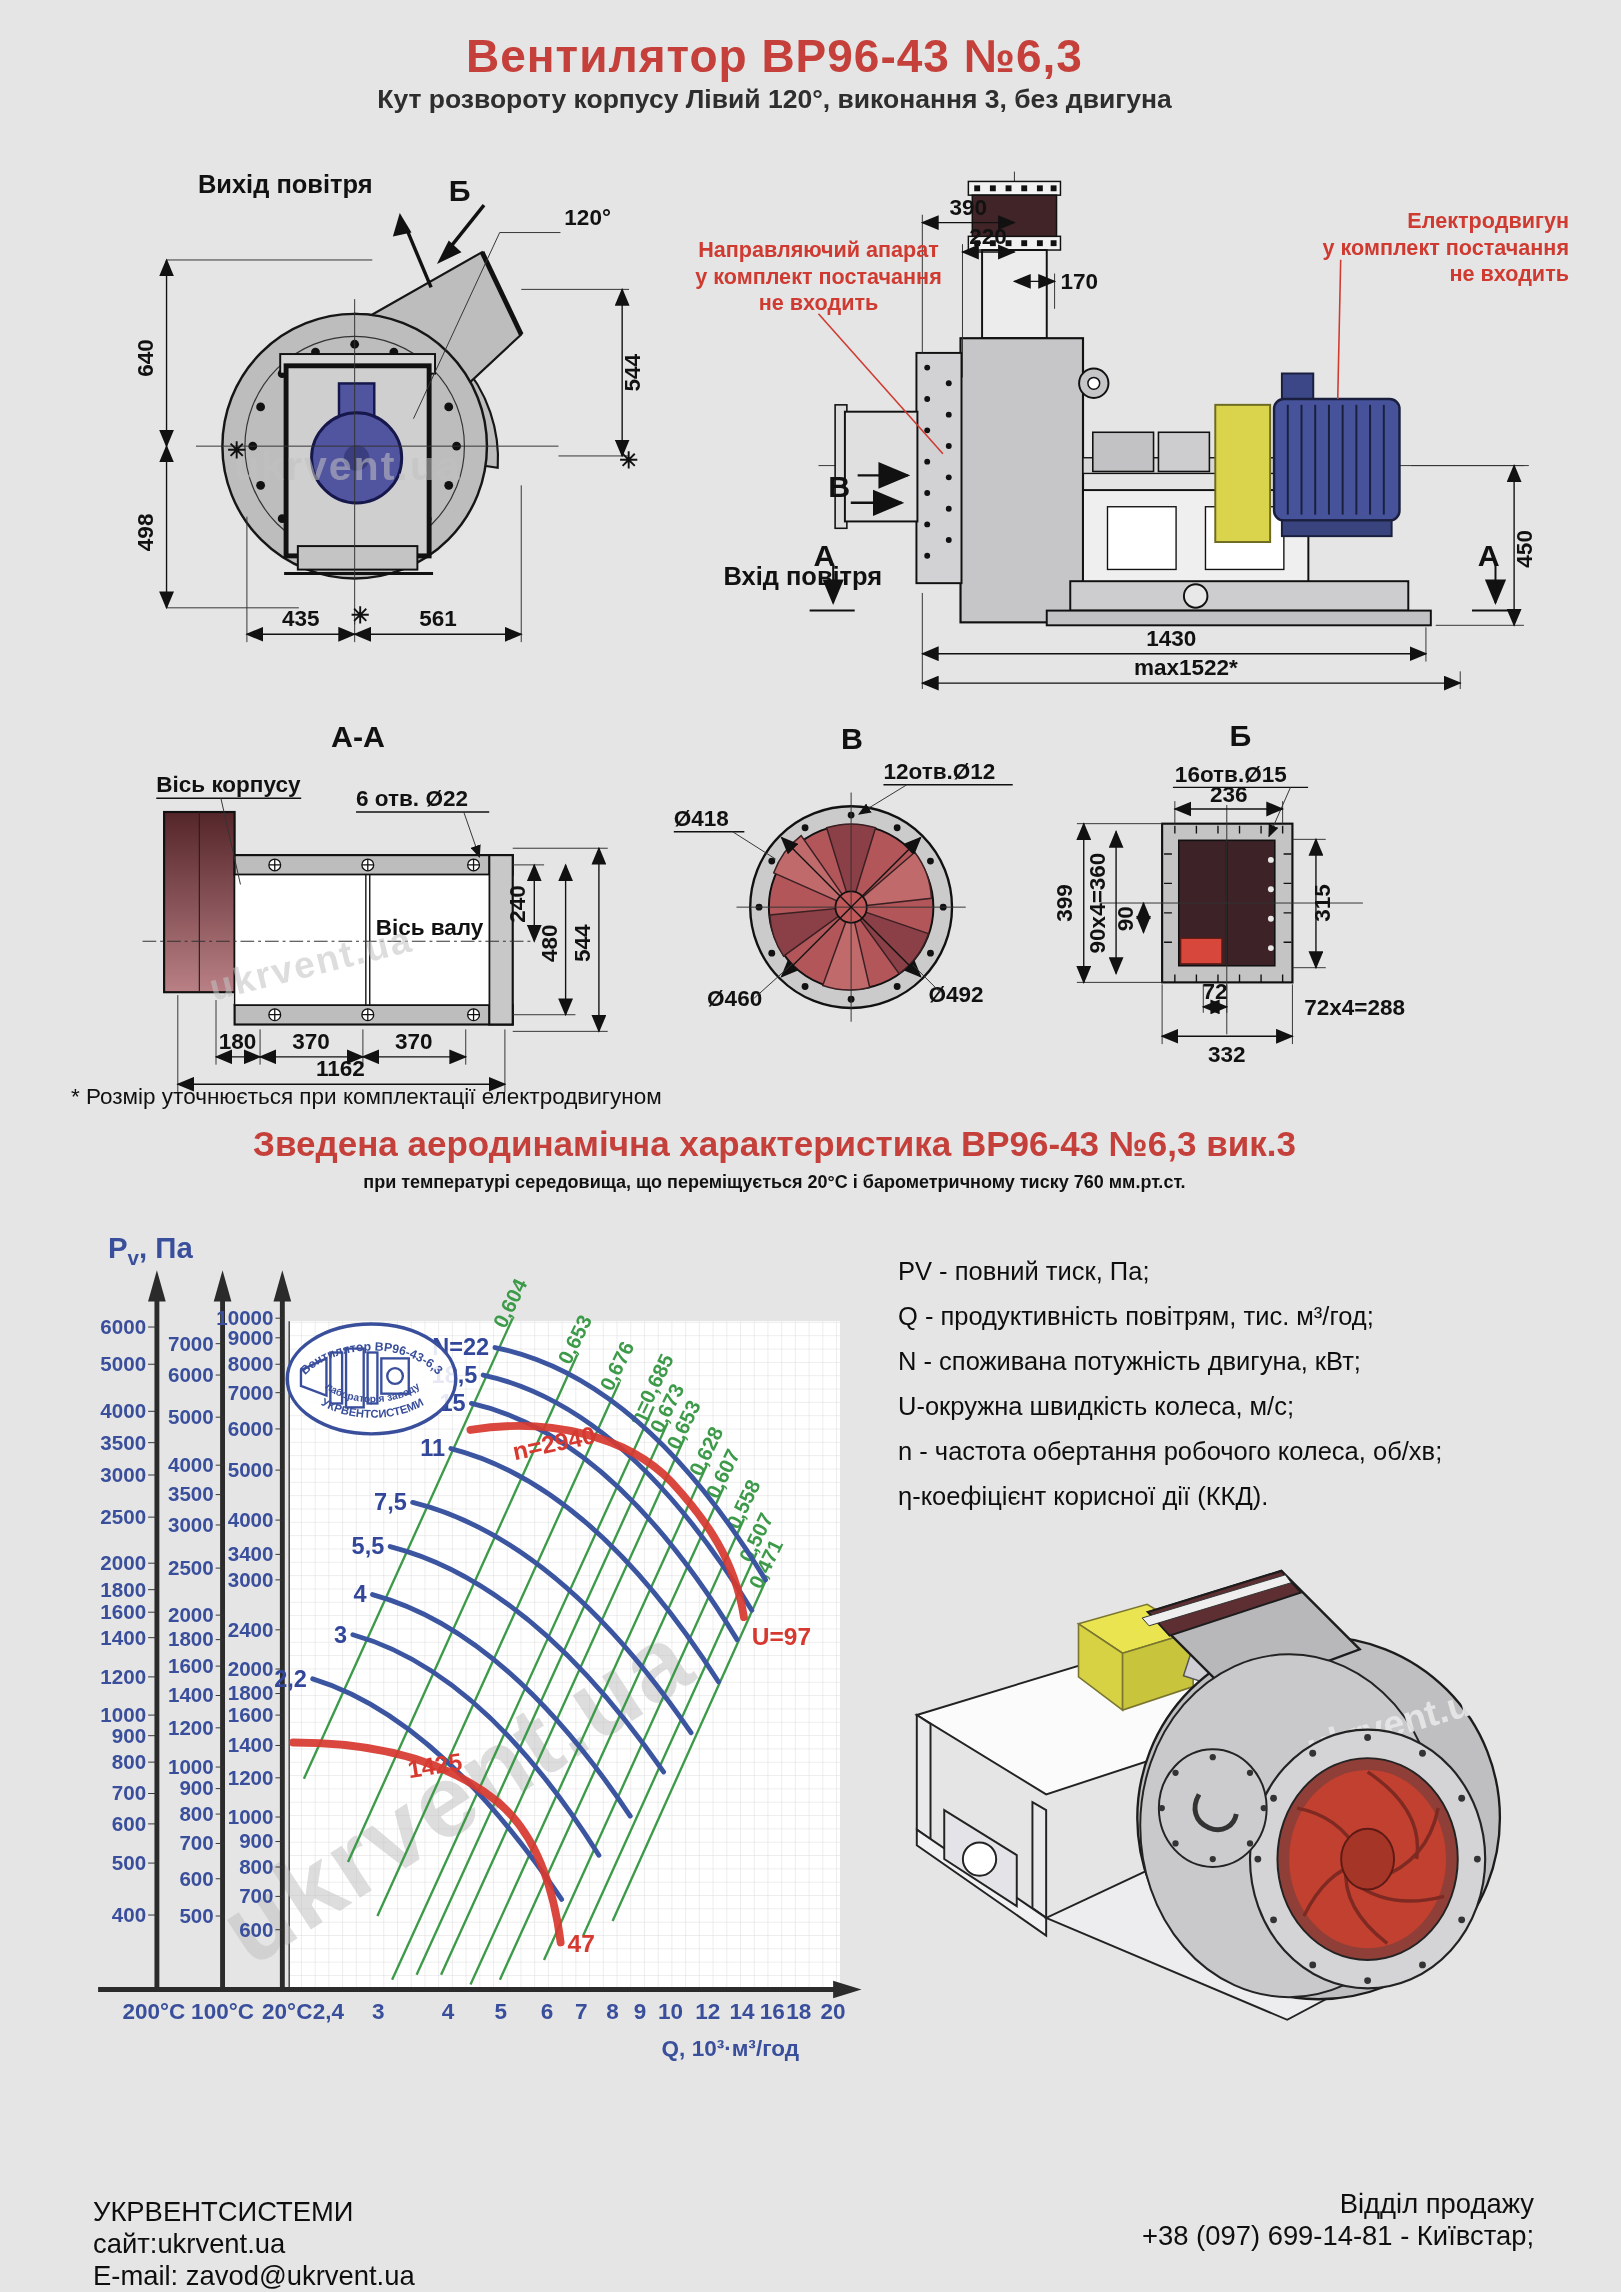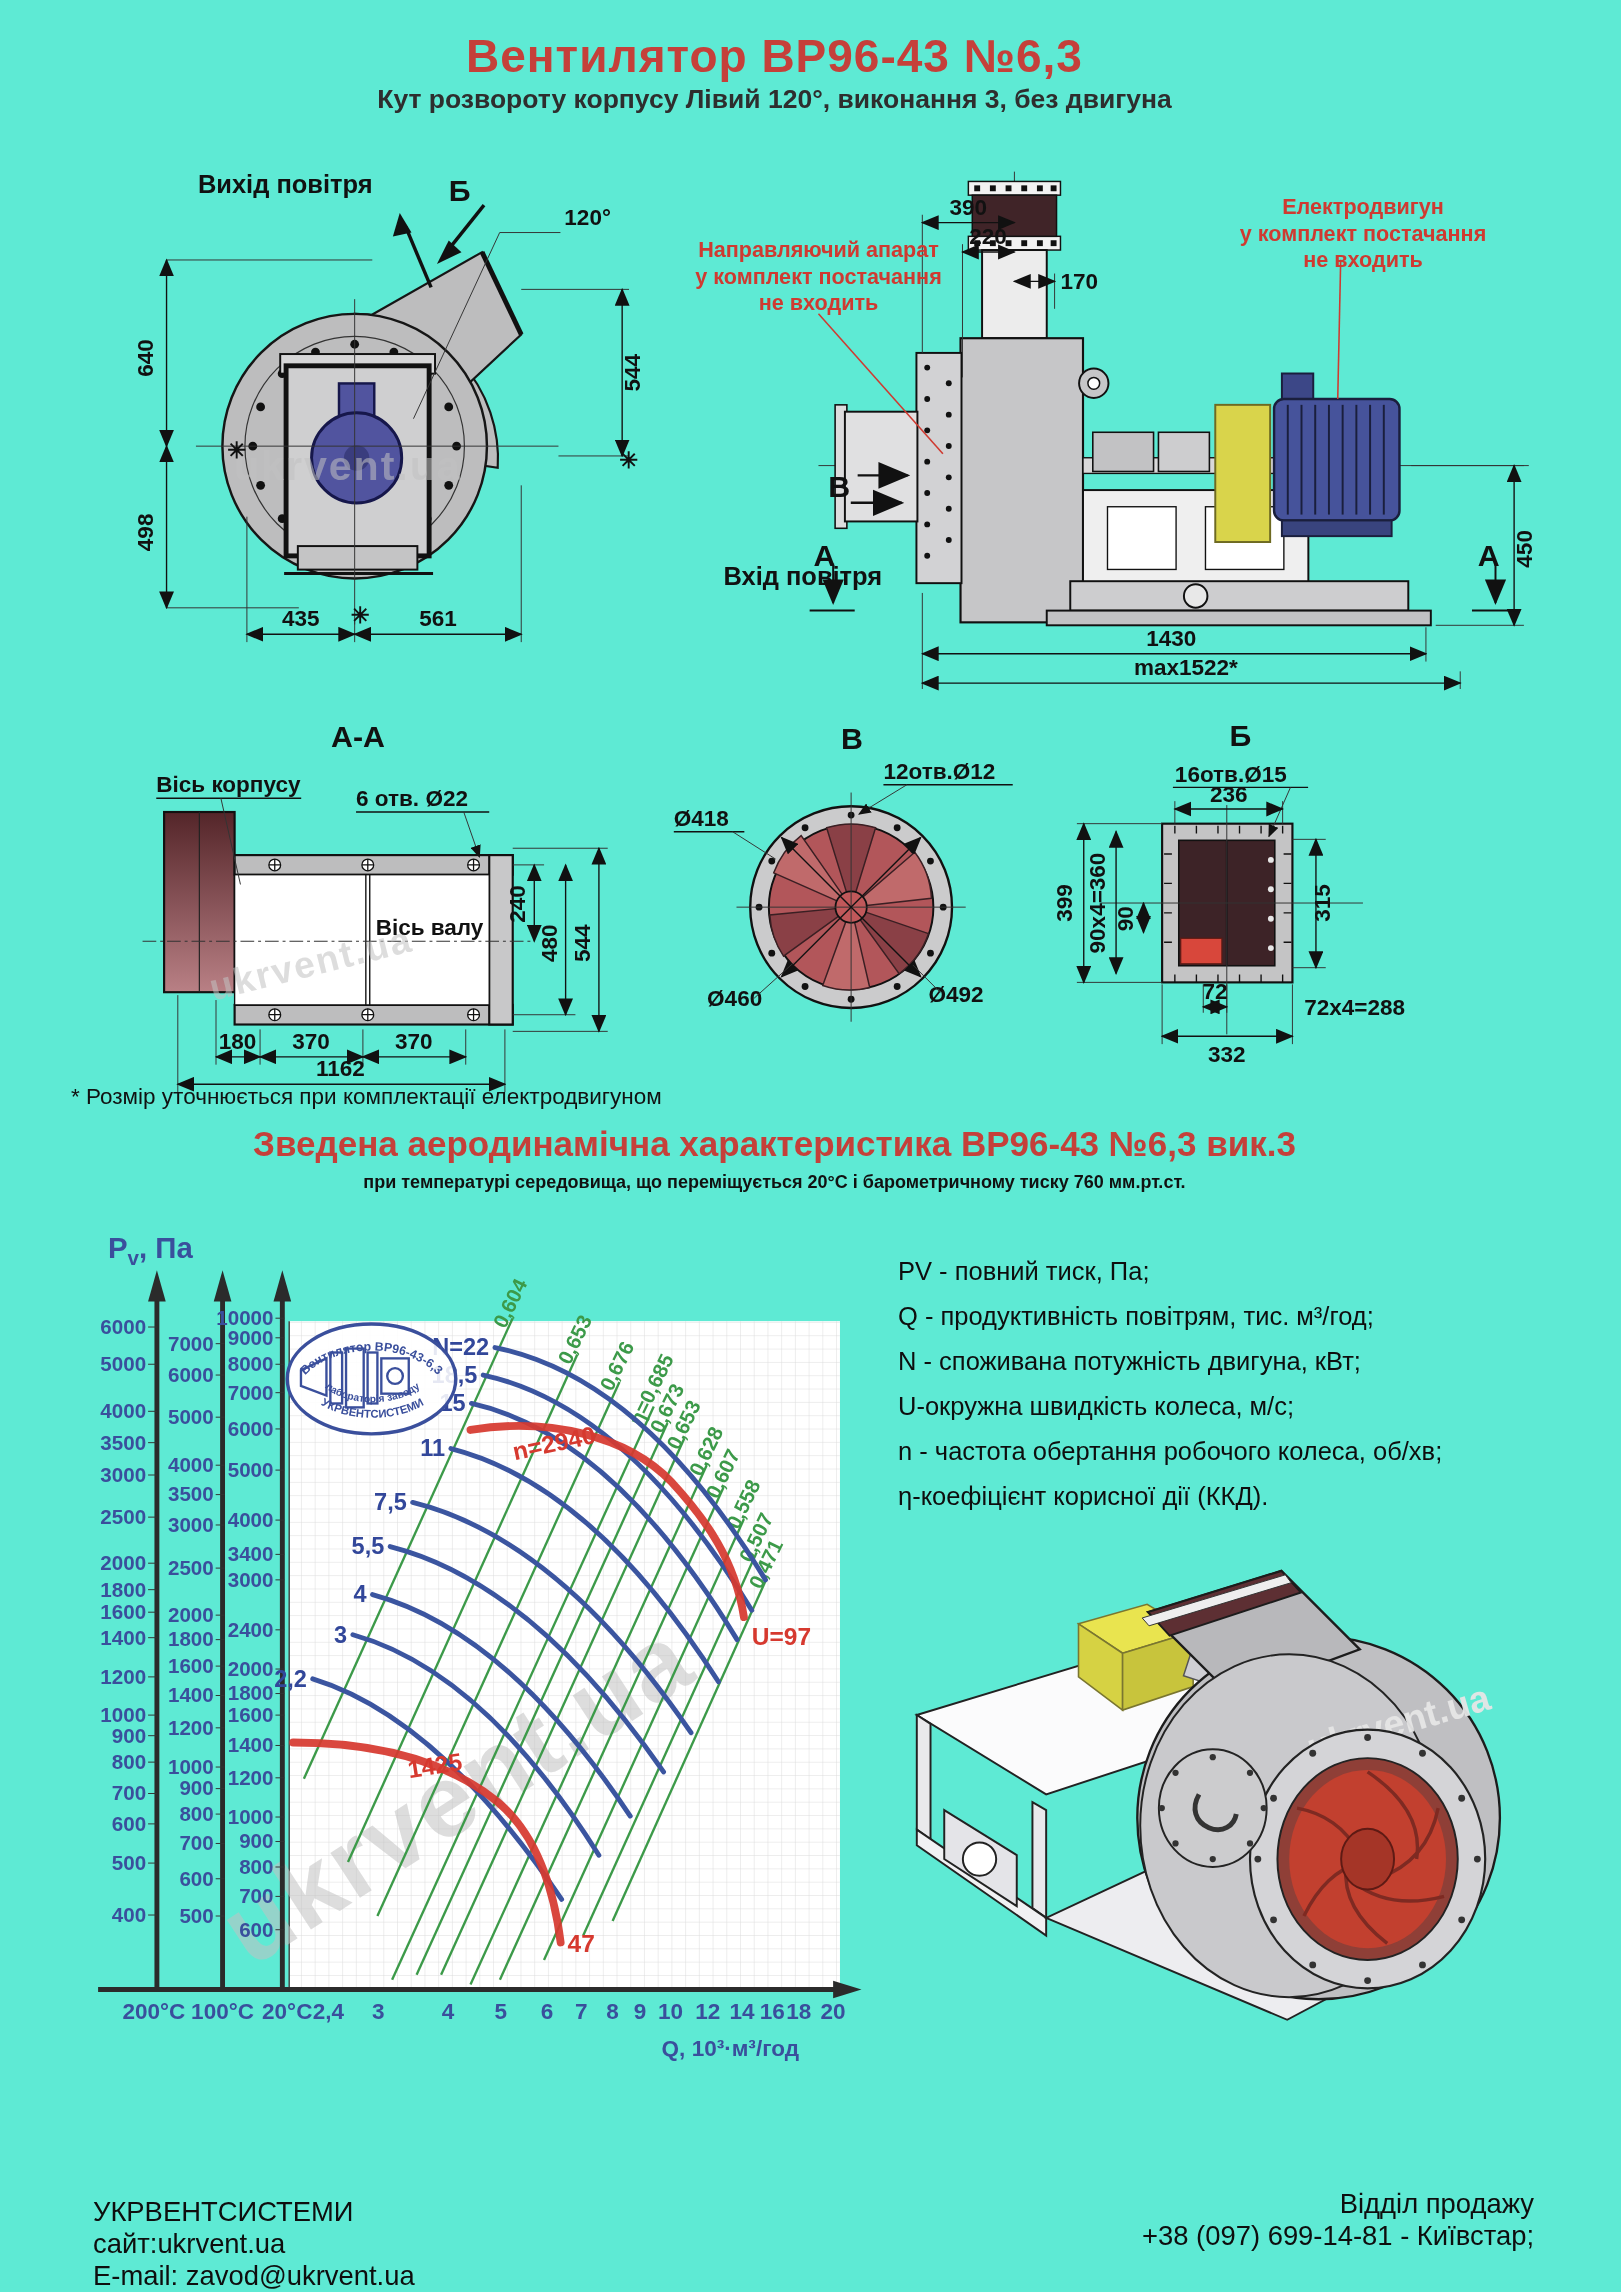--- a/index.html
+++ b/index.html
@@ -1,16 +1,16 @@
 <!DOCTYPE html>
 <html><head>
 <meta charset="utf-8">
 <style>
   html,body{margin:0;padding:0;background:#888;}
-  .page{position:relative;width:1621px;height:2293px;background:#5eead4;overflow:hidden;
+  .page{position:relative;width:1621px;height:2293px;background:#e5e5e5;overflow:hidden;
         font-family:"Liberation Sans",sans-serif;}
   .abs{position:absolute;}
   .center-col{left:0;width:1549px;text-align:center;}
   .page-title{top:29px;font-size:46px;font-weight:bold;color:#c5403a;letter-spacing:1px;}
   .page-sub1{top:84px;font-size:26.5px;font-weight:bold;color:#2e2e2e;}
   .page-sub2{top:118px;font-size:26.5px;font-weight:bold;color:#2e2e2e;}
   .red-note{color:#cf3a31;font-weight:bold;font-size:21.6px;line-height:26.5px;text-align:center;}
   .footnote{left:71px;top:1084px;font-size:22.5px;color:#111;}
   .chart-head{top:1124px;font-size:35px;font-weight:bold;color:#c5403a;}
   .chart-sub{top:1172px;font-size:18px;font-weight:bold;color:#111;}
@@ -259,21 +259,21 @@
     </g>
     <line x1="225" y1="175" x2="352" y2="318" stroke="#cf3a31" stroke-width="1.6"></line>
     <line x1="758" y1="120" x2="755" y2="262" stroke="#cf3a31" stroke-width="1.6"></line>
   </svg>
 
   <div class="abs red-note" style="left:642px;top:237px;width:353px;">
     <div>Направляючий апарат</div>
     <div>у комплект постачання</div>
     <div>не входить</div>
   </div>
-  <div class="abs red-note" style="left:1157px;top:194px;width:412px;">
+  <div class="abs red-note" style="left:1157px;top:208px;width:412px;text-align:right;">
     <div>Електродвигун</div>
     <div>у комплект постачання</div>
     <div>не входить</div>
   </div>
 
   <svg style="left:74px;top:716px;" width="568" height="382" viewBox="0 0 580 390">
     <text class="ttl" x="290" y="32" text-anchor="middle">А-А</text>
     <g>
       <rect x="92" y="98" width="72" height="184" fill="url(#marGrad)" stroke="#111" stroke-width="2.2"></rect>
       <line x1="128" y1="98" x2="128" y2="282" stroke="#222" stroke-width="1.2"></line>

